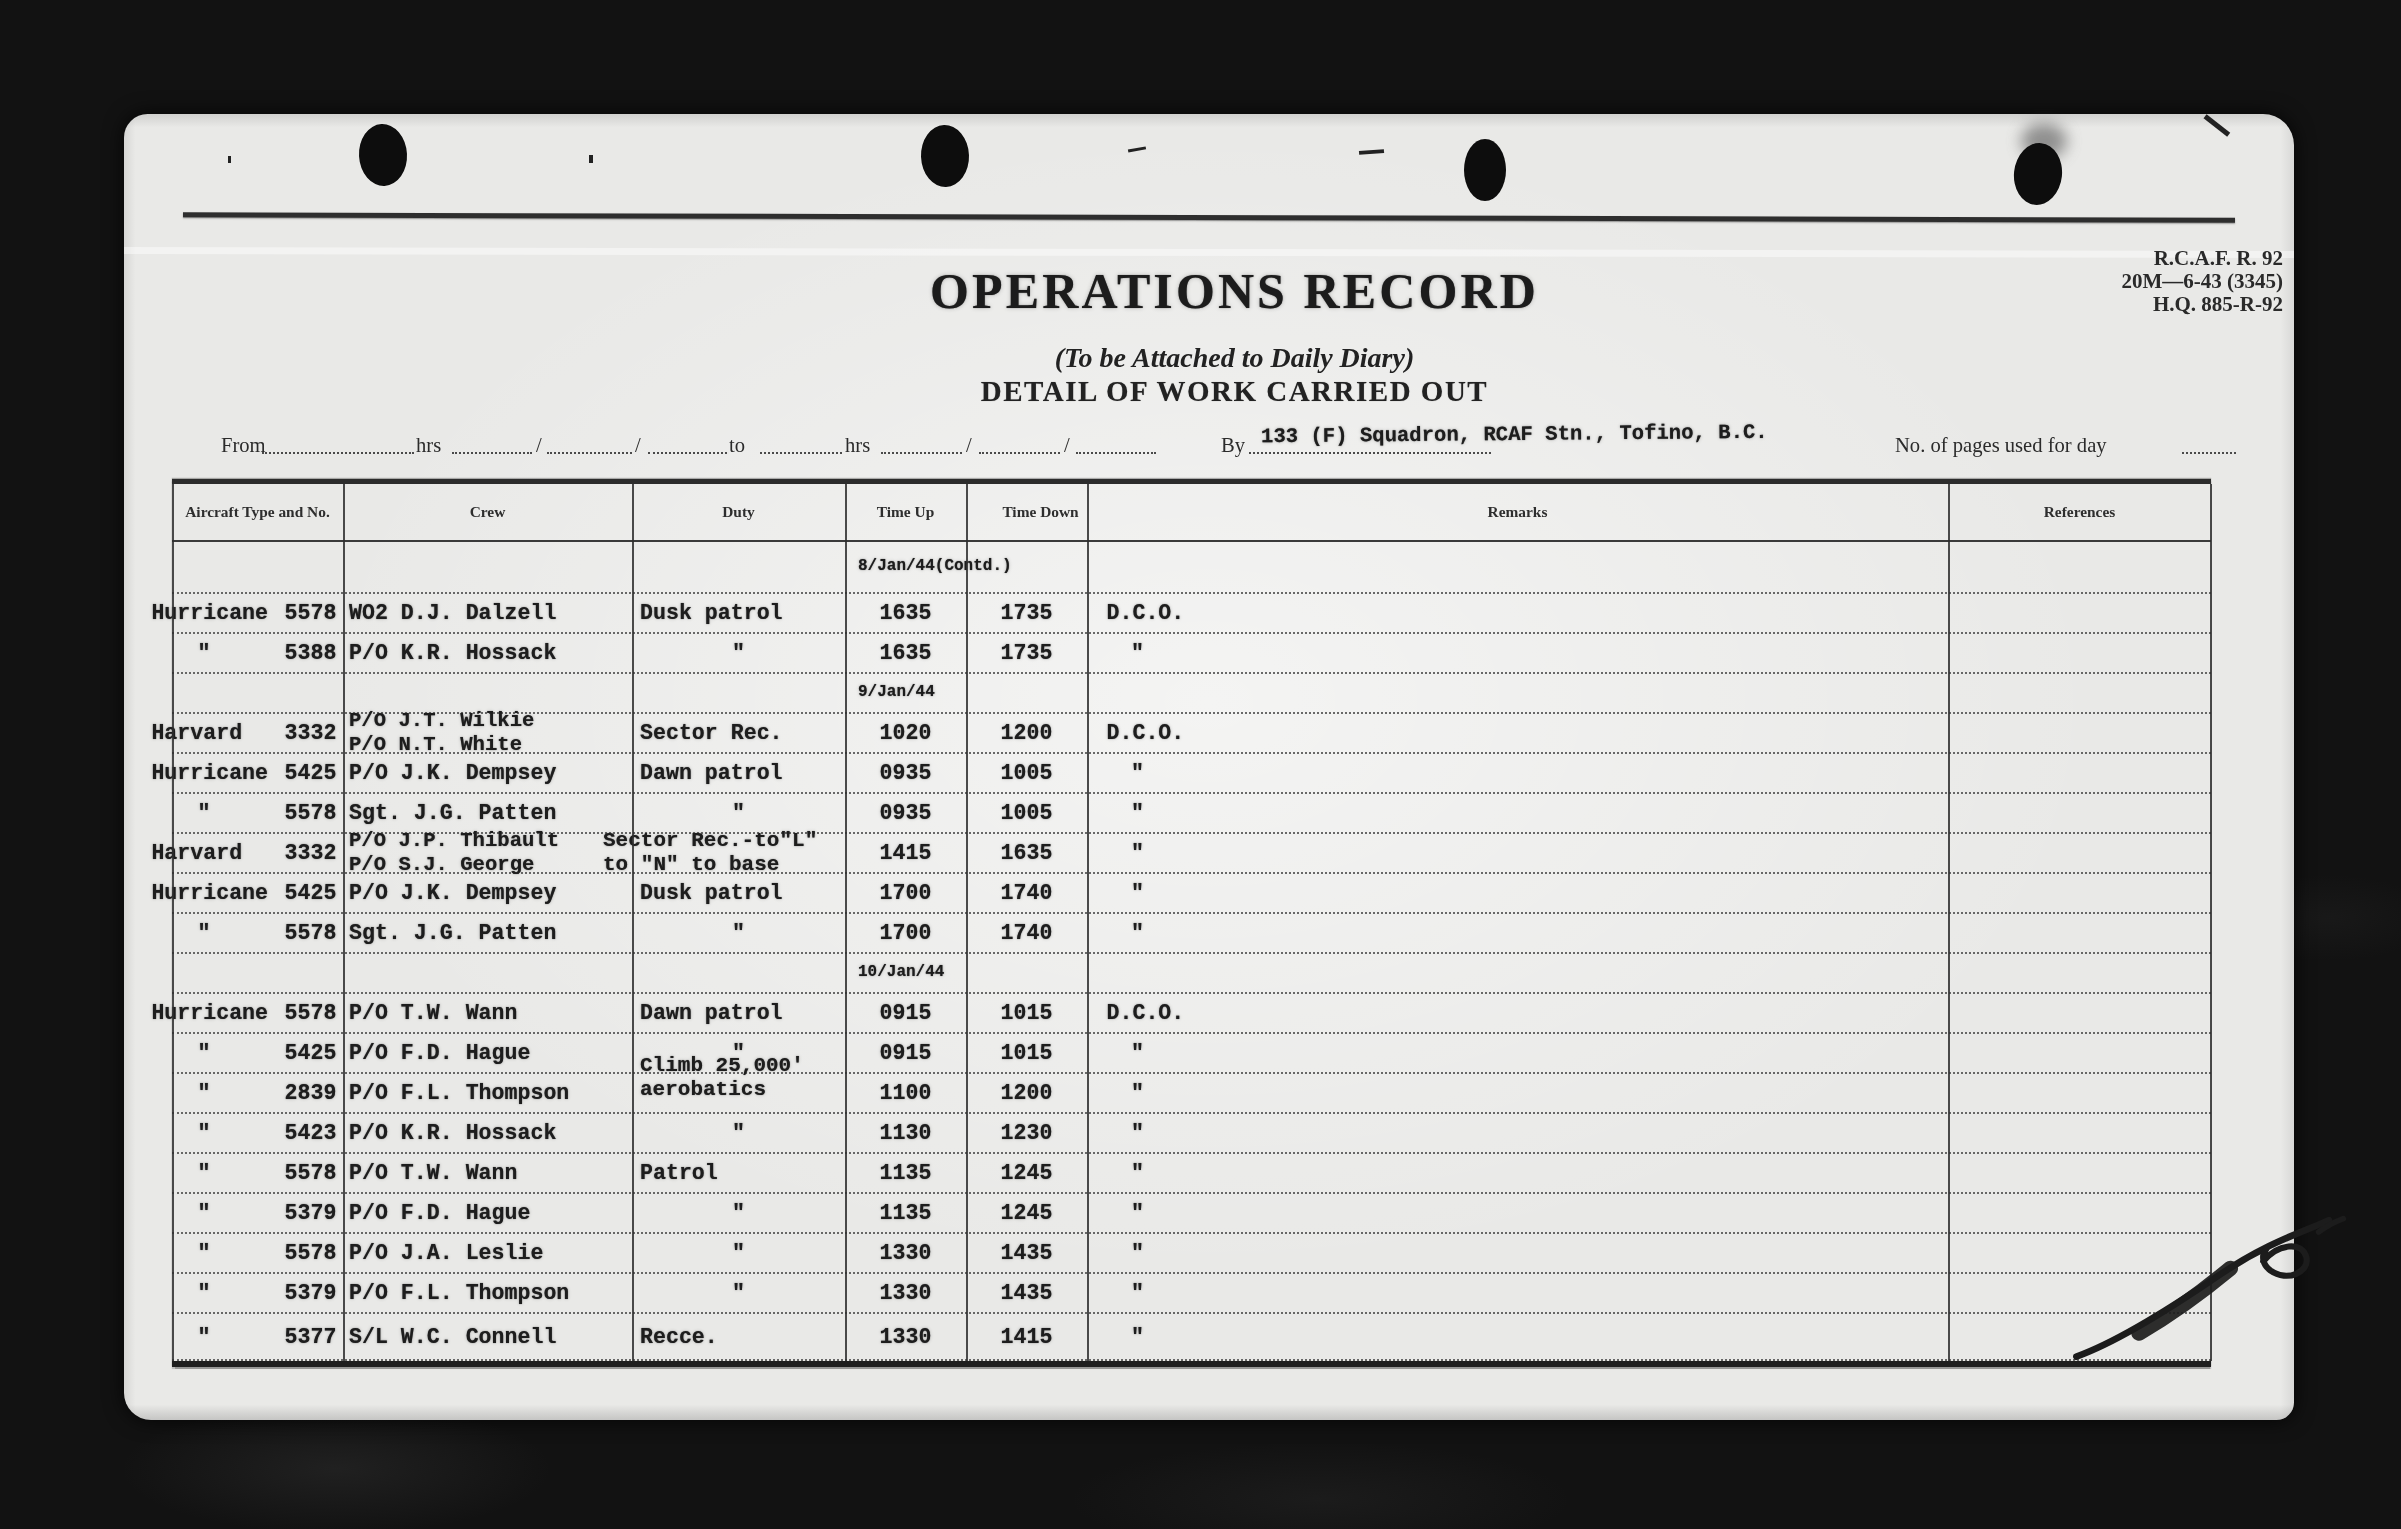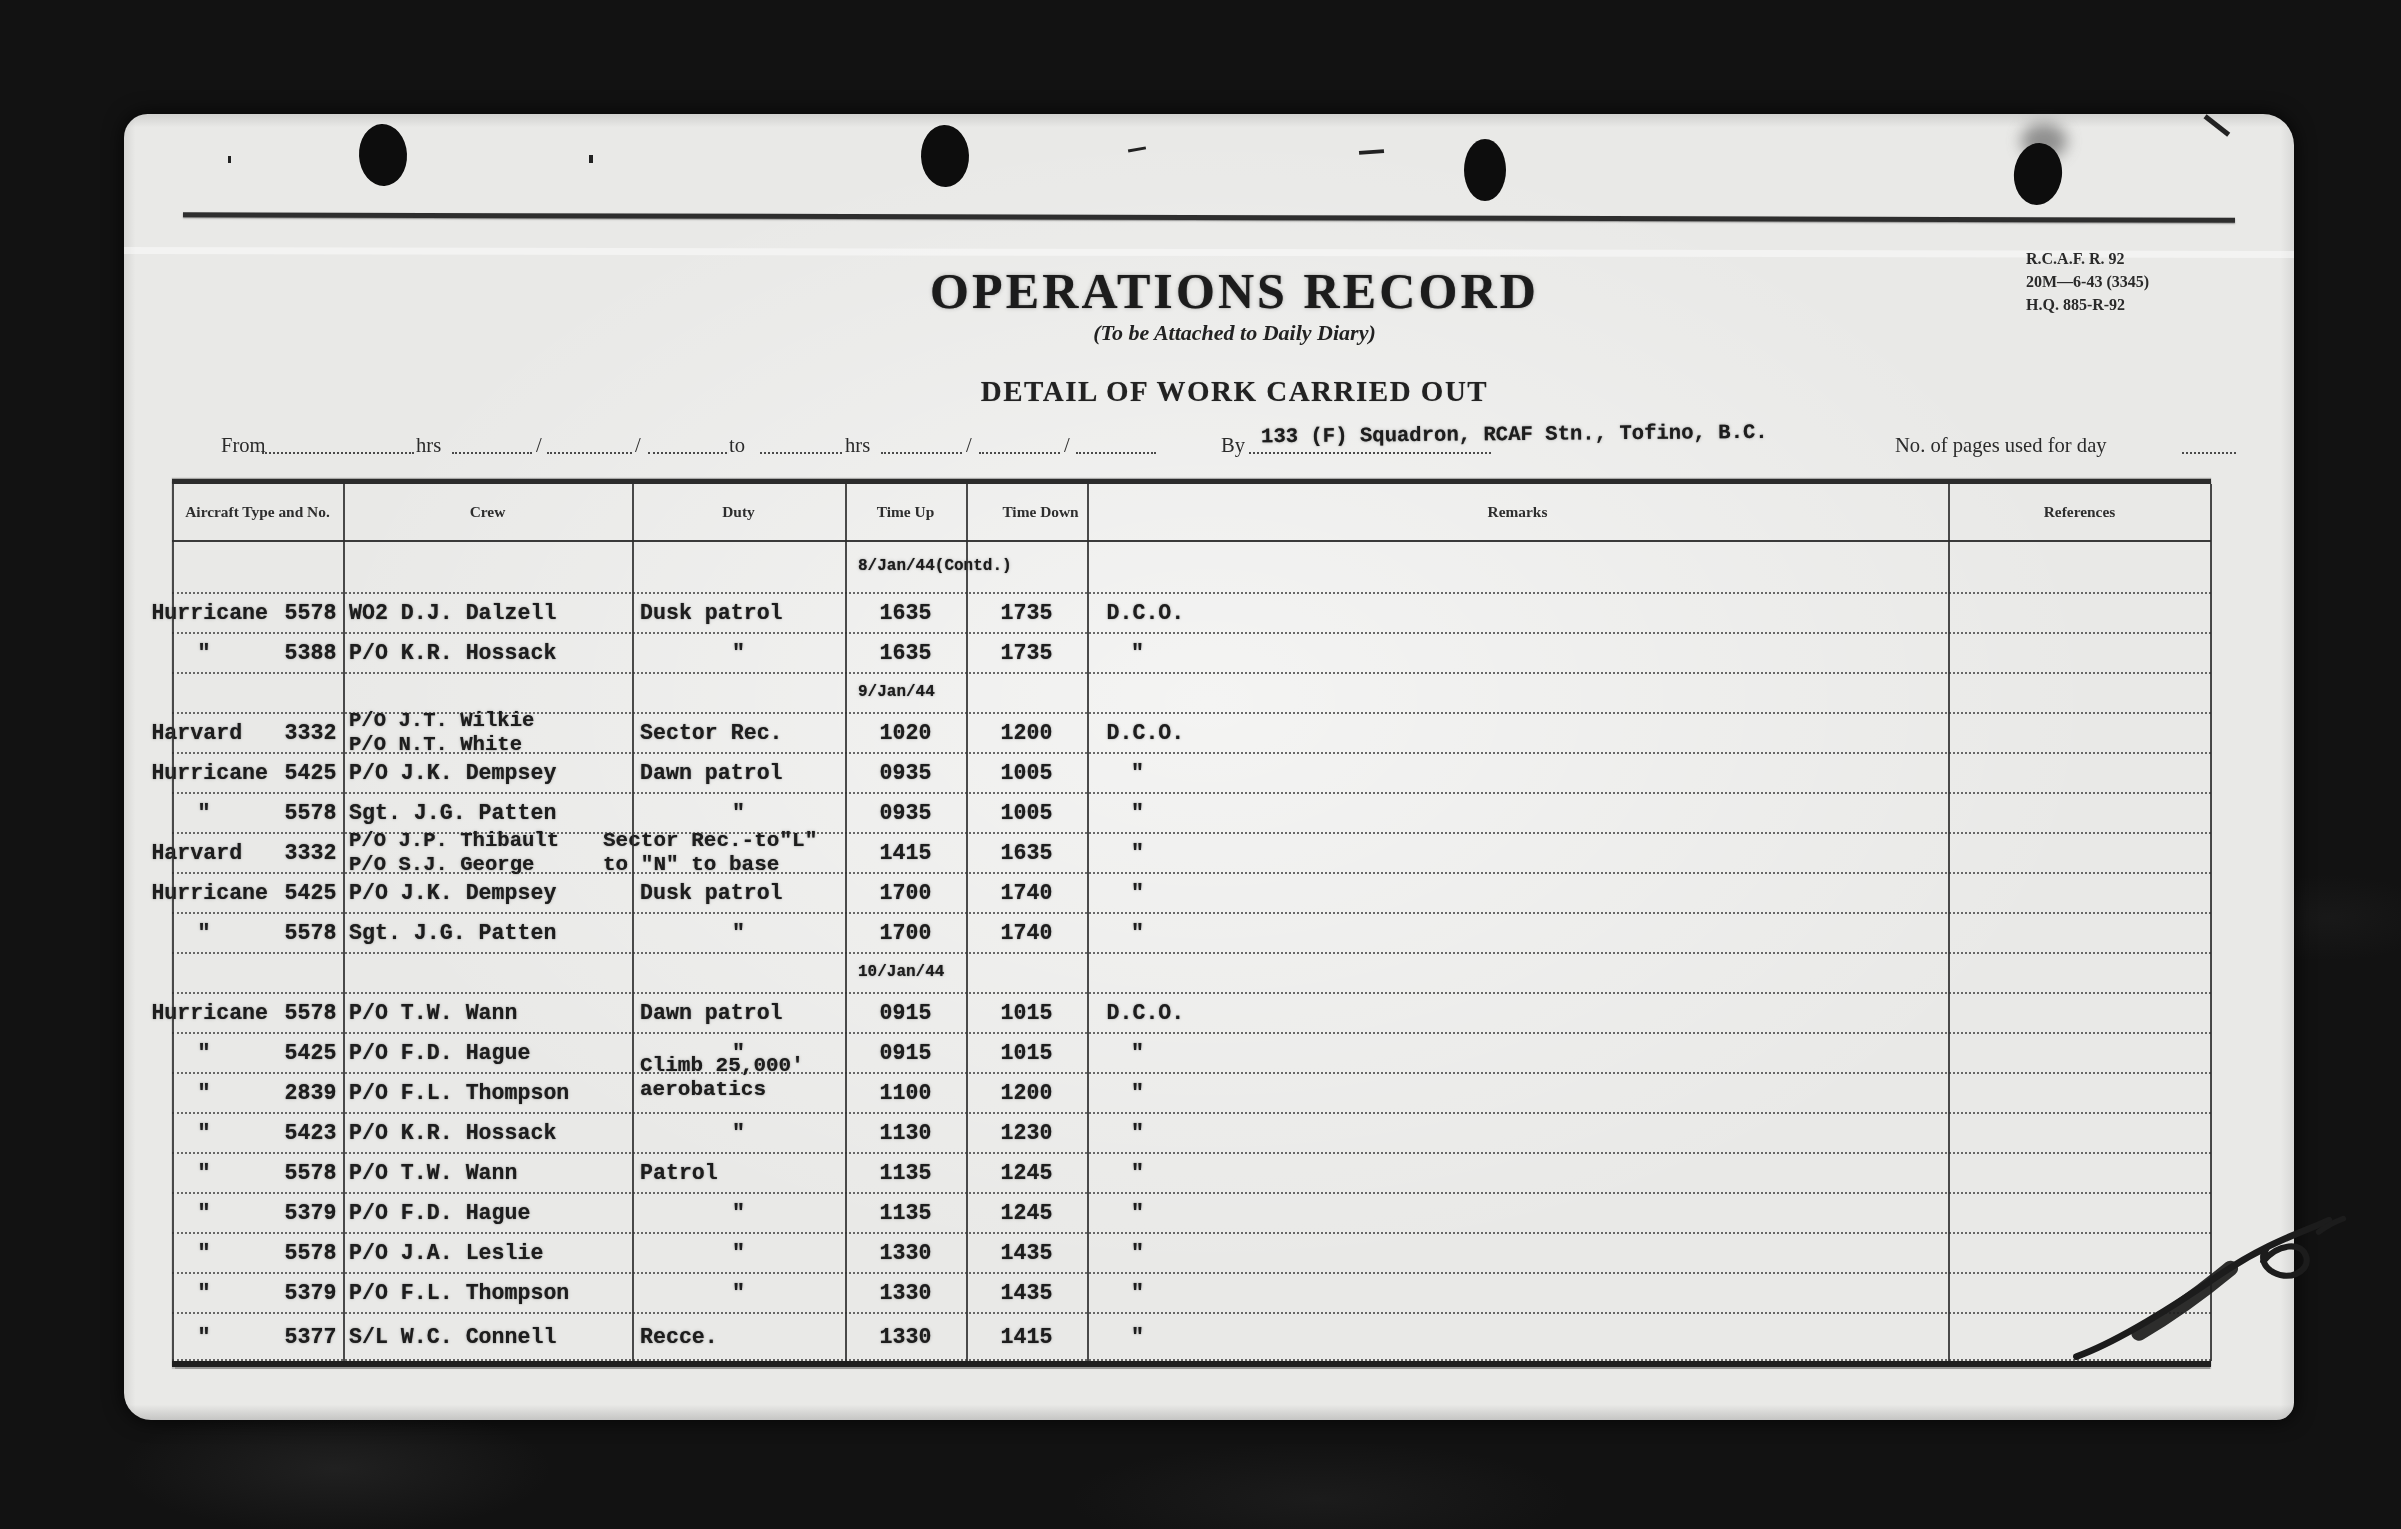--- a/index.html
+++ b/index.html
@@ -26,26 +26,26 @@
   .smudge{position:absolute;width:46px;height:36px;background:#6a6a6a;border-radius:50%;
     filter:blur(7.2px);transform:translate(-50%,-50%);opacity:.7;}
   .speck{position:absolute;background:#222;}
   
   .top-rule{position:absolute;left:59px;top:101px;width:2052px;height:4.6px;background:#2e2e2e;
     transform:rotate(.15deg);box-shadow:0 1px 1.5px rgba(60,60,60,.5);}
   
   .title-block{position:absolute;left:694px;top:148px;width:833px;text-align:center;color:#1c1c1c;}
   .main-title{font-size:50px;font-weight:bold;letter-spacing:3.1px;
     text-shadow:0 0 1px rgba(0,0,0,.55), 0 0 4.1px rgba(40,40,40,.25);}
-  .sub-title{margin-top:0;font-size:22px;font-style:italic;font-weight:bold;color:#222;}
+  .sub-title{margin-top:22px;font-size:28px;font-style:italic;font-weight:bold;color:#222;}
   .section-heading{position:absolute;left:694px;top:261px;width:833px;text-align:center;
     font-size:29px;font-weight:bold;letter-spacing:1.5px;color:#222;
     text-shadow:0 0 1px rgba(0,0,0,.4);}
-  .form-refs{position:absolute;left:1902px;top:133px;width:257px;text-align:left;
-    font-size:16px;font-weight:bold;line-height:23px;color:#2a2a2a;}
+  .form-refs{position:absolute;left:1902px;top:133px;width:257px;text-align:right;
+    font-size:21px;font-weight:bold;line-height:23px;color:#2a2a2a;}
   
   .from-line{position:absolute;left:0;top:308px;width:2170px;height:37px;font-size:20.6px;color:#2b2b2b;}
   .from-line .lbl{position:absolute;bottom:2.1px;white-space:nowrap;}
   .dots{position:absolute;bottom:5.1px;border-bottom:2.6px dotted #4a4a4a;height:0;}
   .typed{font-family:"Liberation Mono", monospace;font-weight:bold;color:#1d1d1d;
     text-shadow:0 0 1px rgba(10,10,10,.6), 0 0 3.6px rgba(40,40,40,.25);}
   .by-value{position:absolute;left:1137px;bottom:13.4px;font-size:20.6px;transform:rotate(-.5deg);white-space:nowrap;}
   
   .optable{position:absolute;left:48px;top:365px;width:2039px;
     border-top:5.1px solid #2c2c2c;border-bottom:6.2px solid #1e1e1e;

